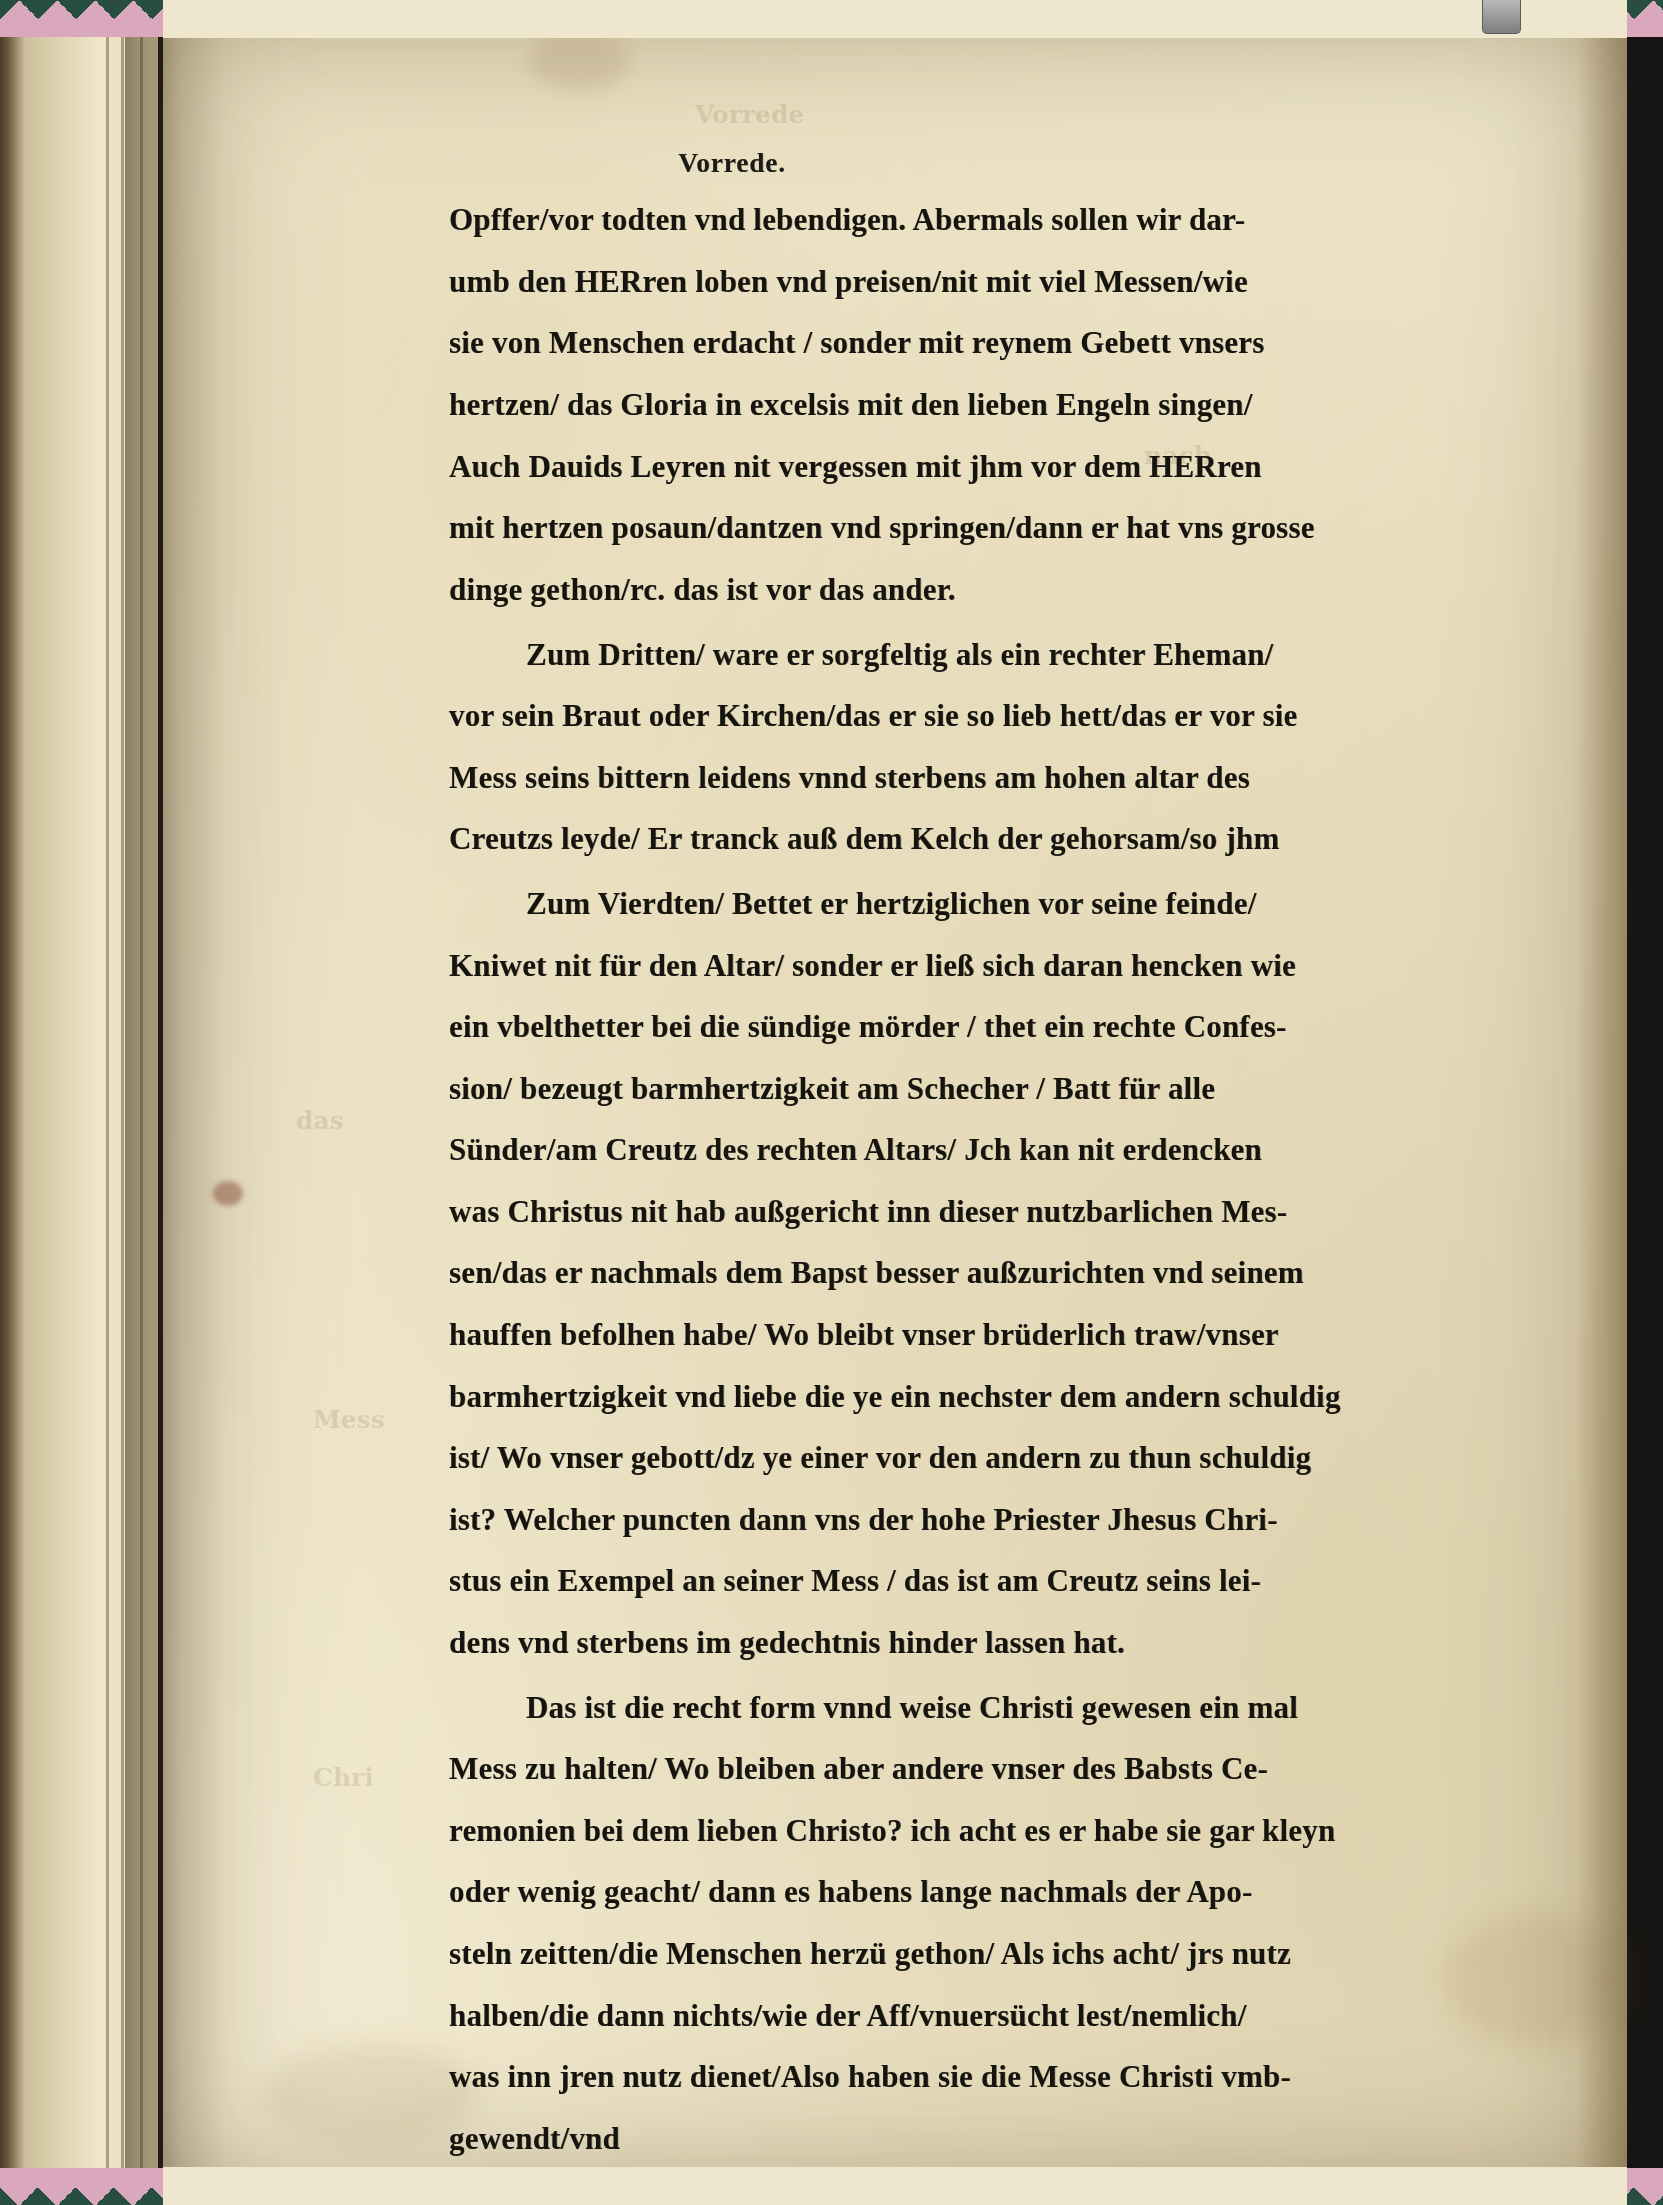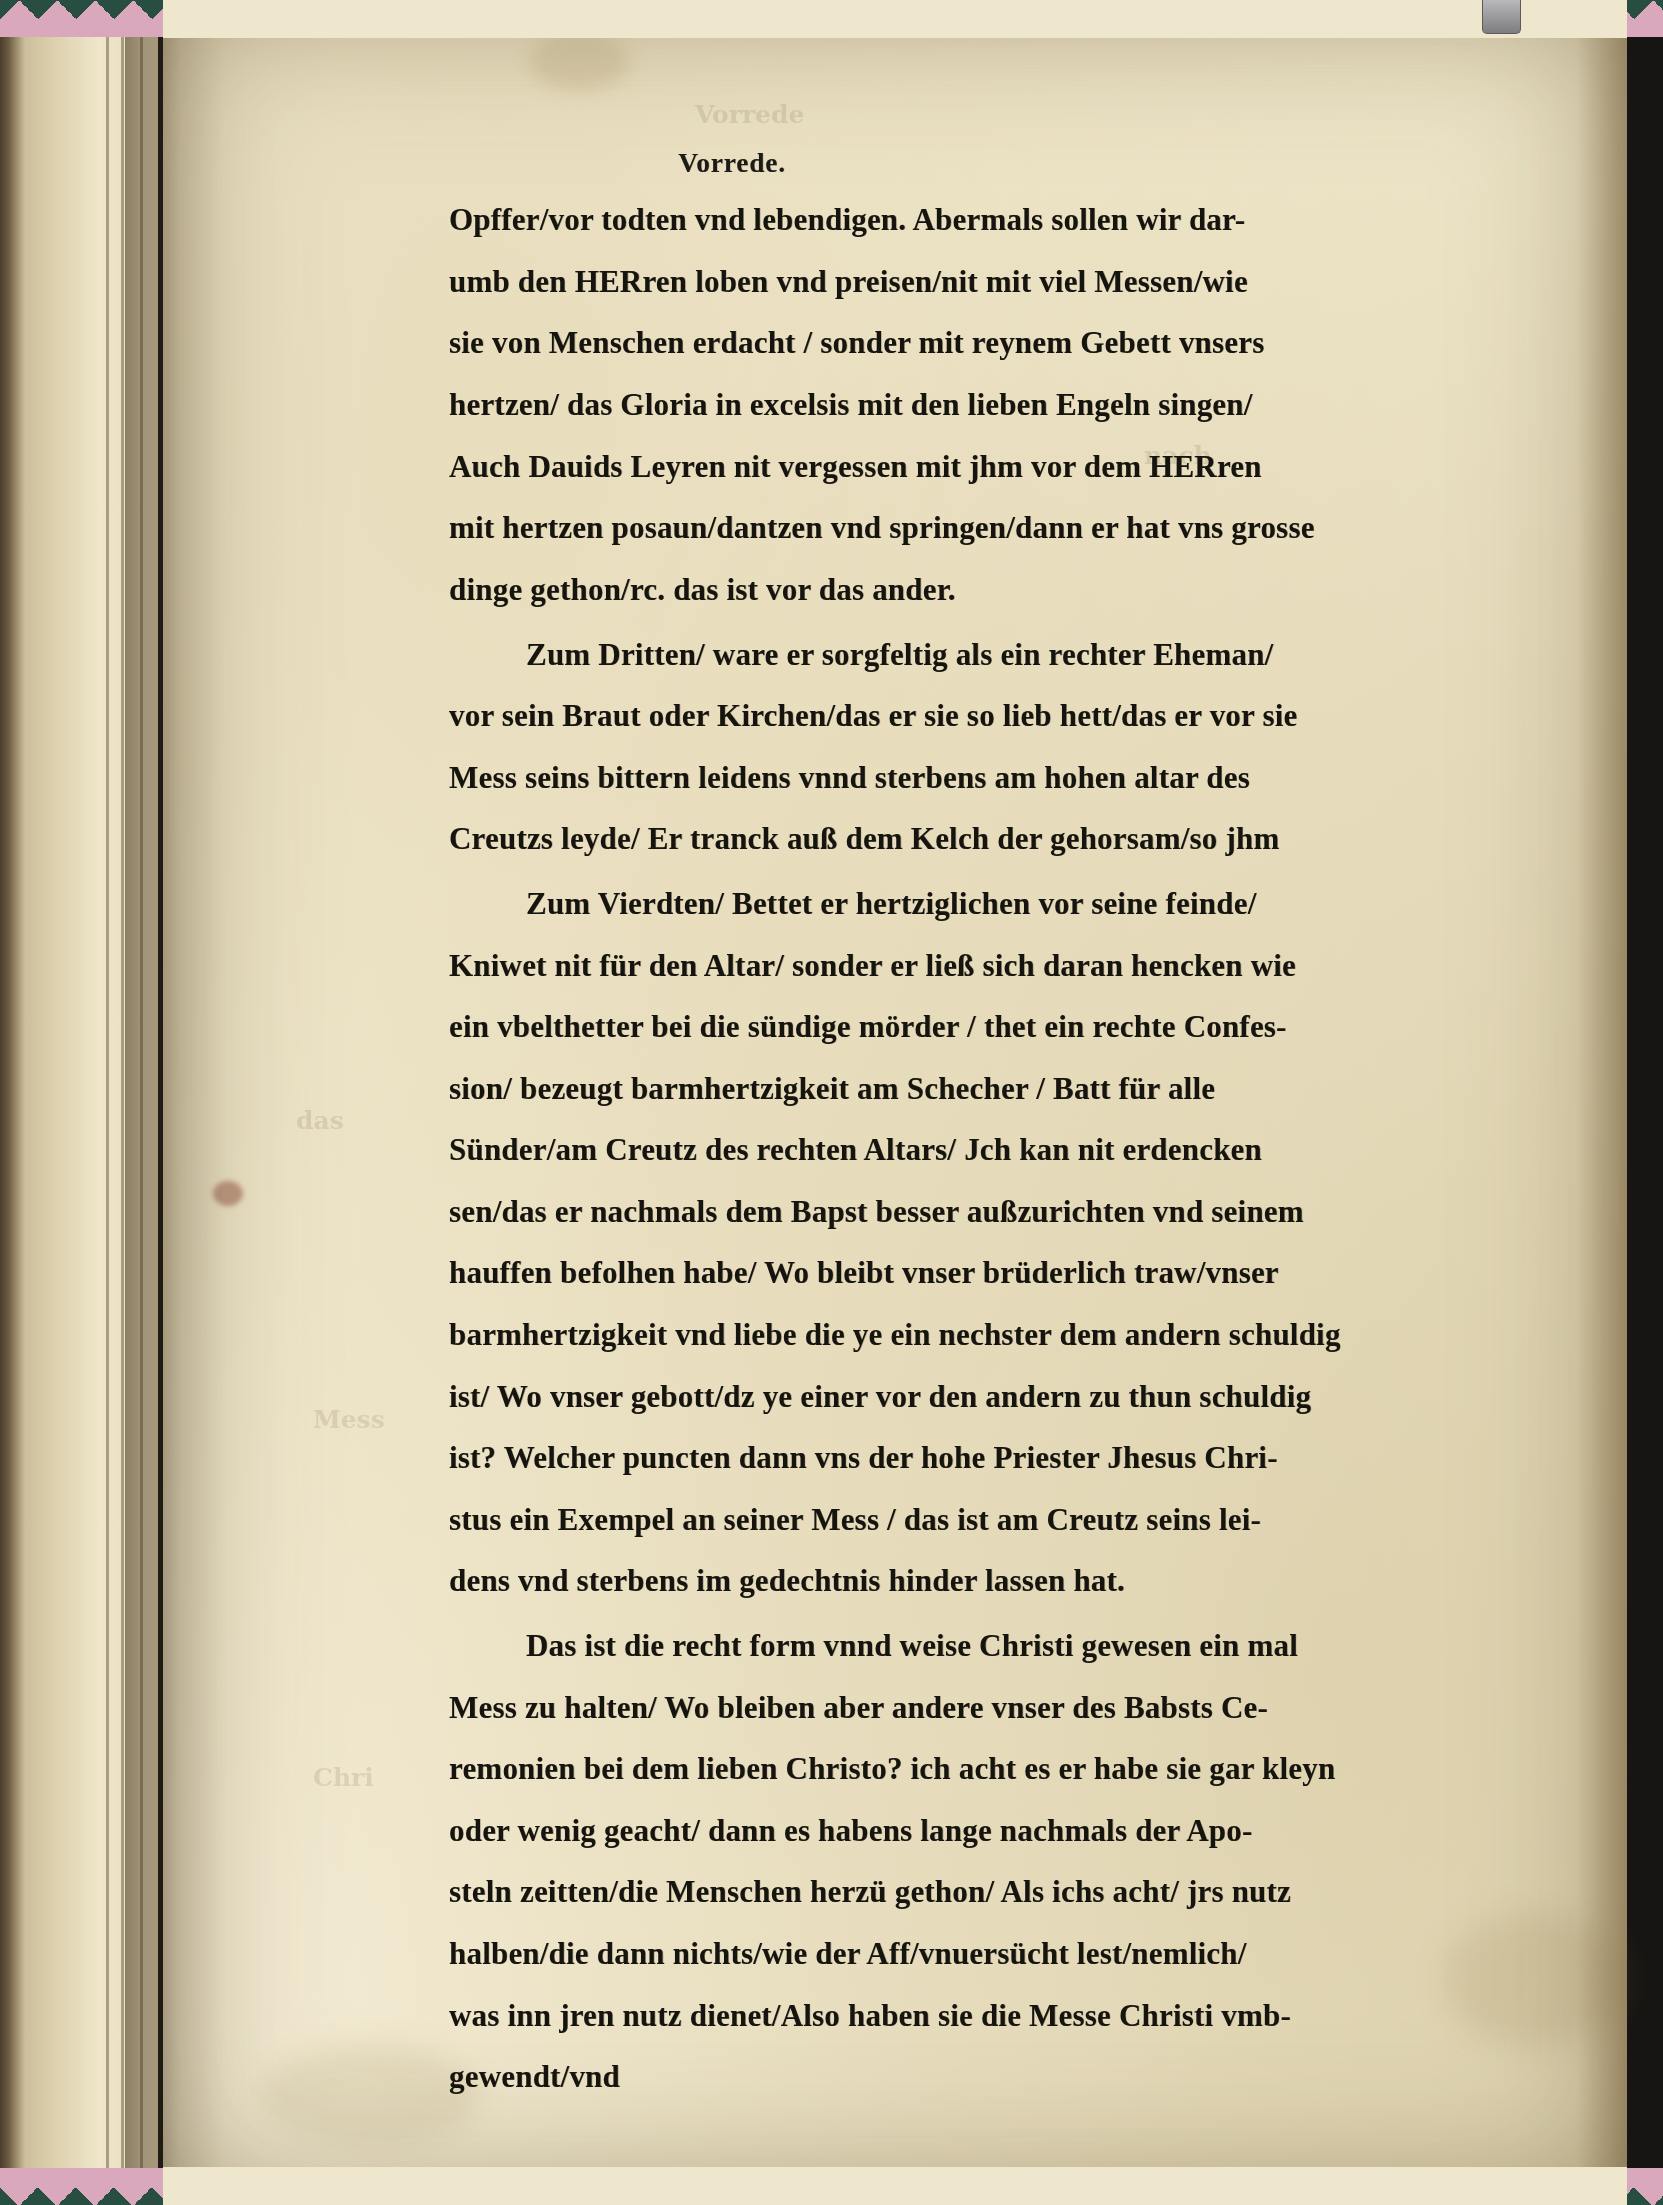--- a/index.html
+++ b/index.html
@@ -214,20 +214,21 @@
         <p class="line-para indent">Zum Dritten/ ware er sorgfeltig als ein rechter Eheman/</p>
         <p class="line-para">vor sein Braut oder Kirchen/das er sie so lieb hett/das er vor sie</p>
         <p class="line-para">Mess seins bittern leidens vnnd sterbens am hohen altar des</p>
         <p class="line-para">Creutzs leyde/ Er tranck auß dem Kelch der gehorsam/so jhm</p>
         <div class="para-gap"></div>
         <p class="line-para indent">Zum Vierdten/  Bettet er hertziglichen vor seine feinde/</p>
         <p class="line-para">Kniwet nit für den Altar/ sonder er ließ sich daran hencken wie</p>
         <p class="line-para">ein vbelthetter bei die sündige mörder / thet ein rechte Confes-</p>
         <p class="line-para">sion/ bezeugt barmhertzigkeit am Schecher /  Batt für alle</p>
         <p class="line-para">Sünder/am Creutz des rechten Altars/ Jch kan nit erdencken</p>
+        <p class="line-para">was Christus nit hab außgericht inn dieser nutzbarlichen Mes-</p>
         <p class="line-para">sen/das er nachmals dem Bapst besser außzurichten vnd seinem</p>
         <p class="line-para">hauffen befolhen habe/ Wo bleibt vnser brüderlich traw/vnser</p>
         <p class="line-para">barmhertzigkeit vnd liebe die ye ein nechster dem andern schuldig</p>
         <p class="line-para">ist/ Wo vnser gebott/dz ye einer vor den andern zu thun schuldig</p>
         <p class="line-para">ist? Welcher puncten dann vns der hohe Priester Jhesus Chri-</p>
         <p class="line-para">stus ein Exempel an seiner Mess / das ist am Creutz seins lei-</p>
         <p class="line-para">dens vnd sterbens im gedechtnis hinder lassen hat.</p>
         <div class="para-gap"></div>
         <p class="line-para indent">Das ist die recht form vnnd weise Christi gewesen ein mal</p>
         <p class="line-para">Mess zu halten/ Wo bleiben aber andere vnser des Babsts Ce-</p>

